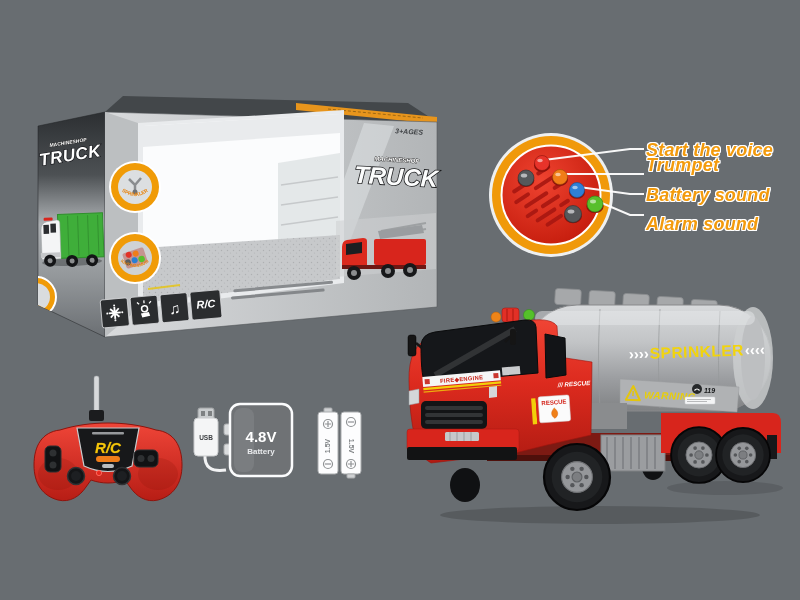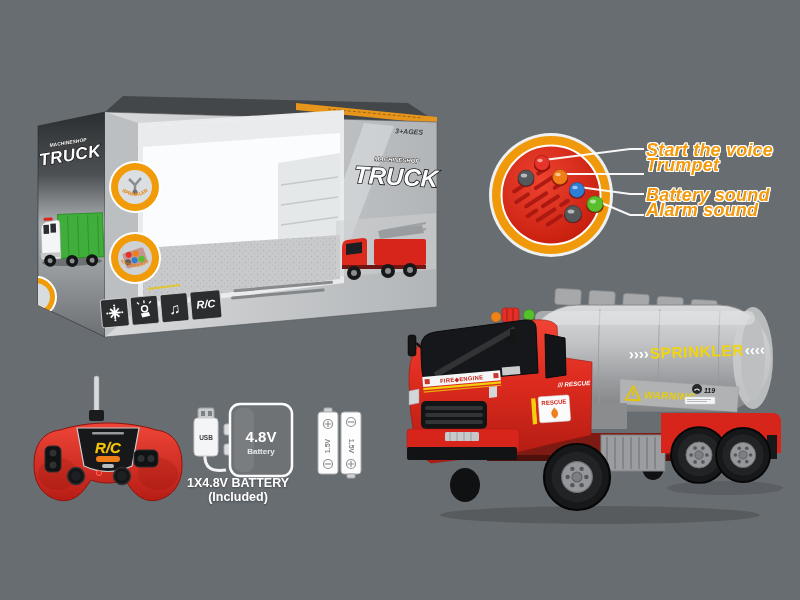--- a/index.html
+++ b/index.html
@@ -228,21 +228,21 @@
     <g>
       <ellipse cx="95" cy="90.5" rx="8.8" ry="6.8" fill="#8c120b"></ellipse>
       <circle cx="95" cy="88" r="8.5" fill="#55585b" stroke="#2e3032" stroke-width=".6"></circle>
       <ellipse cx="93" cy="85.5" rx="3.4" ry="2.1" fill="#cfd2d4" opacity=".8"></ellipse>
     </g>
   </svg>
 
   <div class="co-label" style="left:646px;top:140px">Start the voice</div>
   <div class="co-label" style="left:646px;top:155px">Trumpet</div>
   <div class="co-label" style="left:646px;top:185px">Battery sound</div>
-  <div class="co-label" style="left:646px;top:200px">Alarm sound</div>
+  <div class="co-label" style="left:646px;top:214px">Alarm sound</div>
 
   <svg style="left:28px;top:374px" width="156" height="150" viewBox="0 0 156 150">
     <defs>
       <linearGradient id="remG" x1="0" y1="0" x2="0" y2="1">
         <stop offset="0" stop-color="#ef4538"></stop>
           <stop offset="1" stop-color="#b71d15"></stop>
       </linearGradient>
     </defs>
     <g>
       <rect x="66" y="2" width="5" height="36" rx="2" fill="#d8dadc" stroke="#9a9da0" stroke-width=".5"></rect>
@@ -307,24 +307,20 @@
       <rect x="0" y="4" width="20" height="62" rx="3" fill="#fdfdfe" stroke="#a9acae"></rect>
       <circle cx="10" cy="14" r="4.5" fill="none" stroke="#8f9294" stroke-width="1.2"></circle>
       <path d="M7,14 H13" stroke="#8f9294" stroke-width="1.2"></path>
       <text x="10" y="40" transform="rotate(90 10 38)" text-anchor="middle" font-size="7" class="t-b" fill="#7d8083">1.5V</text>
       <circle cx="10" cy="56" r="4.5" fill="none" stroke="#8f9294" stroke-width="1.2"></circle>
       <path d="M7,56 H13 M10,53 V59" stroke="#8f9294" stroke-width="1.2"></path>
       <rect x="6" y="66" width="8" height="4" rx="1" fill="#cfd1d3" stroke="#a9acae"></rect>
     </g>
   </svg>
 
-  <div class="bat-cap" style="left:182px;top:477px;width:112px">
-    <div>1X4.8V BATTERY</div>
-    <div>(Included)</div>
-  </div>
 
   <svg style="left:395px;top:285px" width="405" height="245" viewBox="0 0 405 245">
     <defs>
       <linearGradient id="tankG" x1="0" y1="0" x2="0" y2="1">
         <stop offset="0" stop-color="#d8dadc"></stop>
           <stop offset=".35" stop-color="#c2c4c6"></stop>
         <stop offset=".7" stop-color="#9b9da0"></stop>
           <stop offset="1" stop-color="#808284"></stop>
       </linearGradient>
       <linearGradient id="cabG" x1="0" y1="0" x2="0" y2="1">

